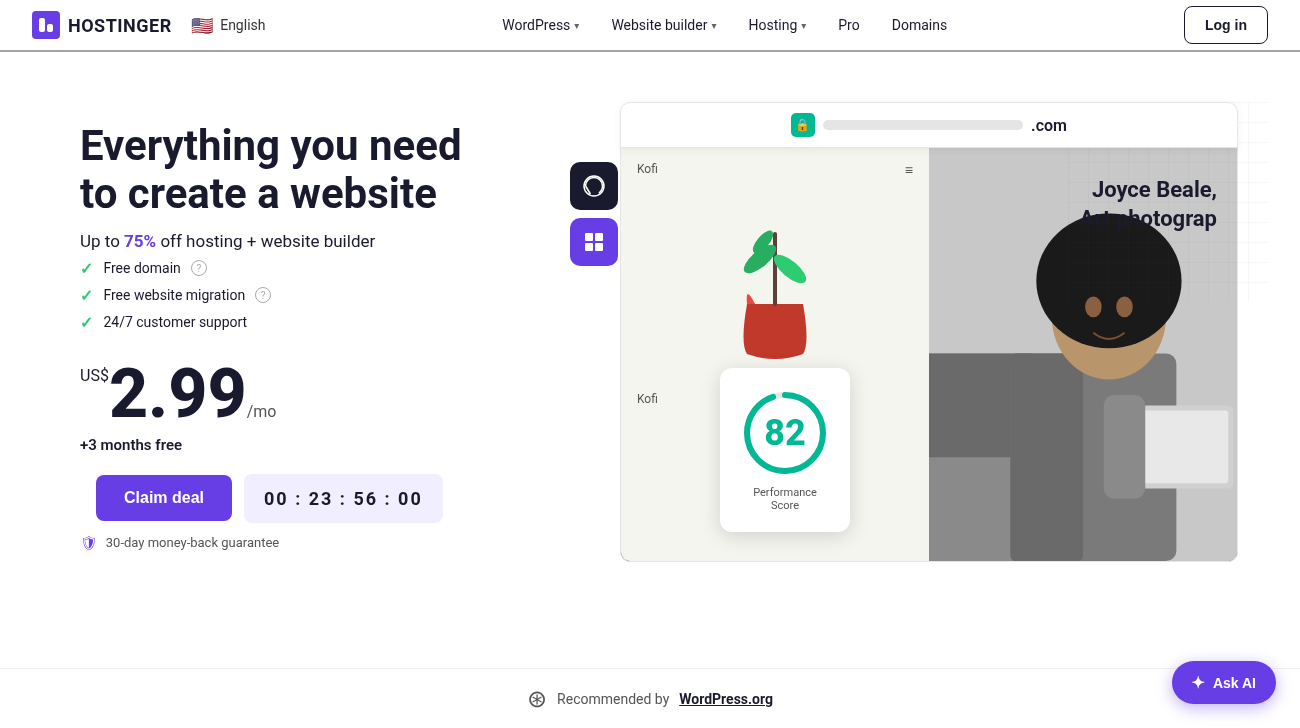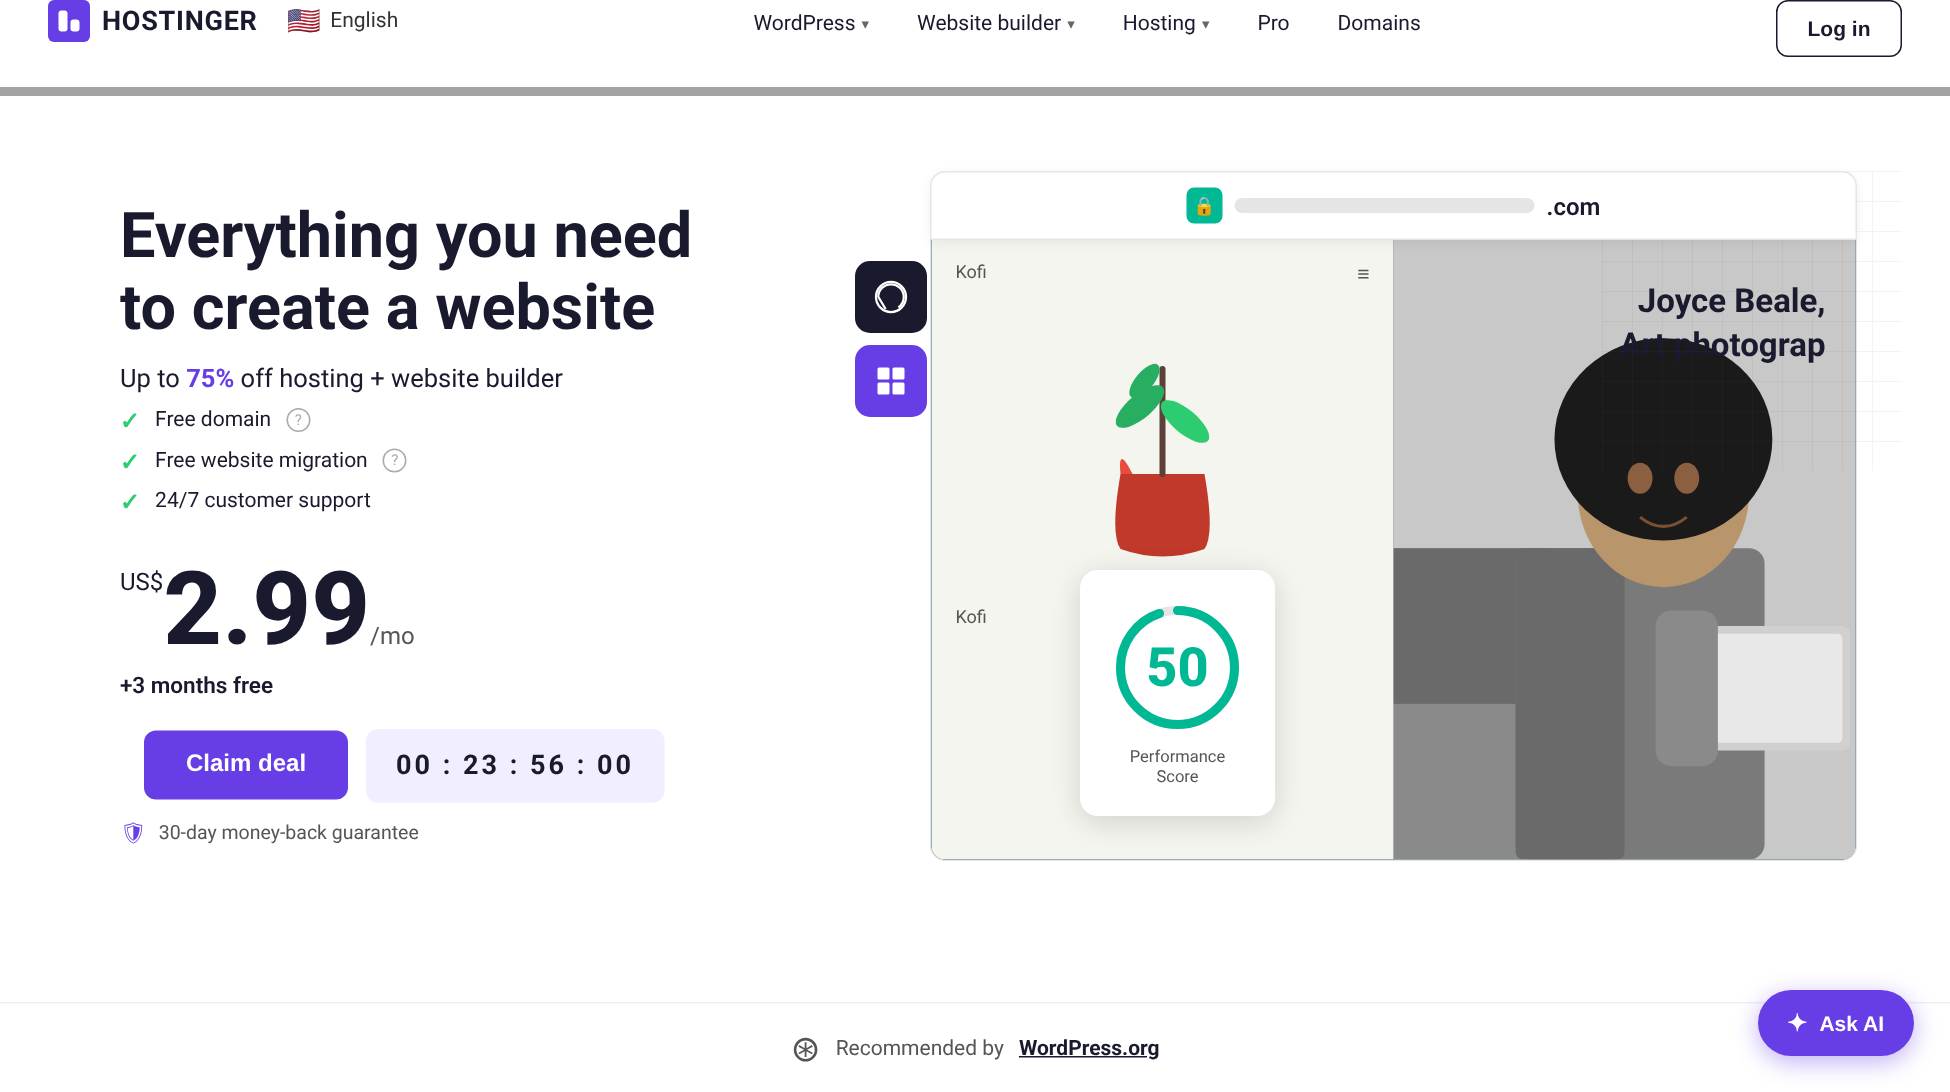--- a/index.html
+++ b/index.html
@@ -1,25 +1,25 @@
 <!DOCTYPE html>
 <html><head>
   <meta charset="utf-8">
   <style>
     * { margin: 0; padding: 0; box-sizing: border-box; }
     body { font-family: -apple-system, BlinkMacSystemFont, 'Segoe UI', Roboto, sans-serif; background: #fff; width: 1300px; height: 728px; overflow: hidden; position: relative; }
 
     
     .navbar {
       display: flex;
-      align-items: flex-start;
+      align-items: center;
       justify-content: space-between;
       padding: 0 32px;
-      height: 64px;
-      border-bottom: 6px solid #a3a3a3;
+      height: 52px;
+      border-bottom: 2px solid #a3a3a3;
       position: relative;
       z-index: 10;
     }
     .navbar-left { display: flex; align-items: center; gap: 20px; }
     .logo { display: flex; align-items: center; gap: 8px; cursor: pointer; }
     .logo-icon {
       width: 28px; height: 28px;
       background: #673de6;
       border-radius: 4px;
       display: flex; align-items: center; justify-content: center;
@@ -476,21 +476,21 @@
       </div>
     </div>
 
     <div class="perf-card">
       <div class="circle-container">
         <svg width="90" height="90" viewBox="0 0 90 90">
           <circle class="circle-bg" cx="45" cy="45" r="38"></circle>
           <circle class="circle-progress" cx="45" cy="45" r="38" stroke-dasharray="238.76" stroke-dashoffset="12"></circle>
         </svg>
         <div class="circle-text">
-          <div class="perf-score">50</div>
+          <div class="perf-score">82</div>
         </div>
       </div>
       <div class="perf-label">Performance<br>Score</div>
     </div>
 
     <svg class="grid-lines" viewBox="0 0 200 200">
       <defs>
           <pattern id="grid" width="20" height="20" patternUnits="userSpaceOnUse">
             <path d="M 20 0 L 0 0 0 20" fill="none" stroke="#666" stroke-width="0.5"></path>
           </pattern>

